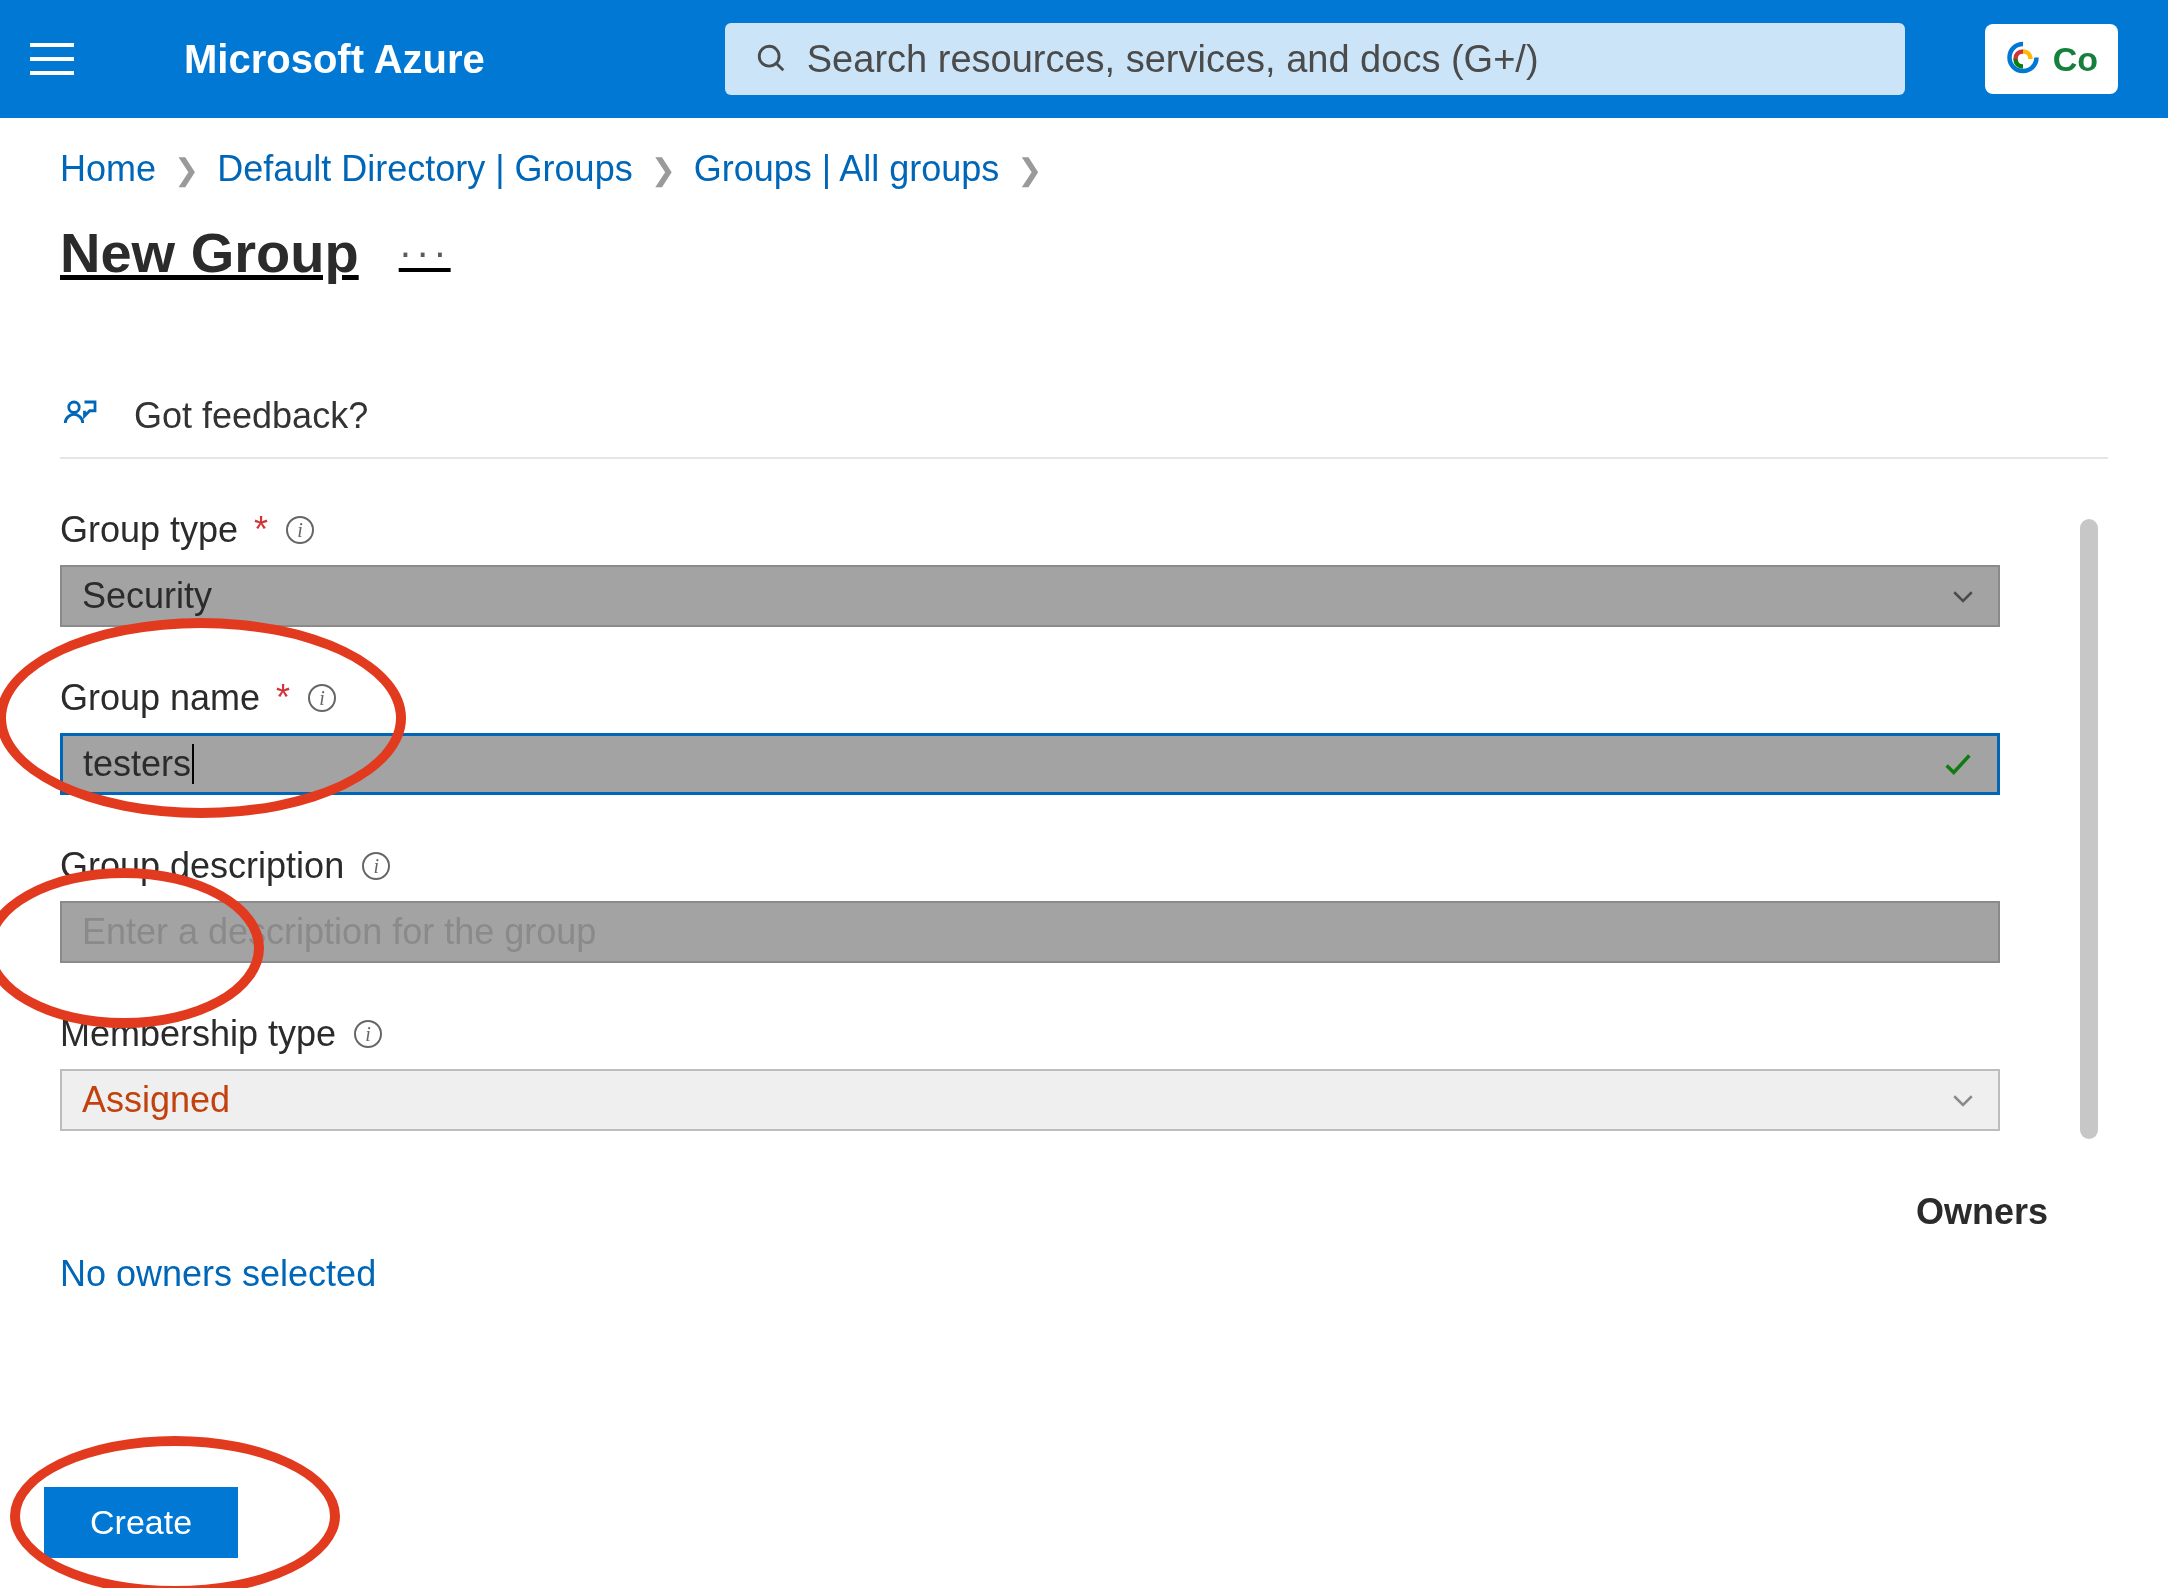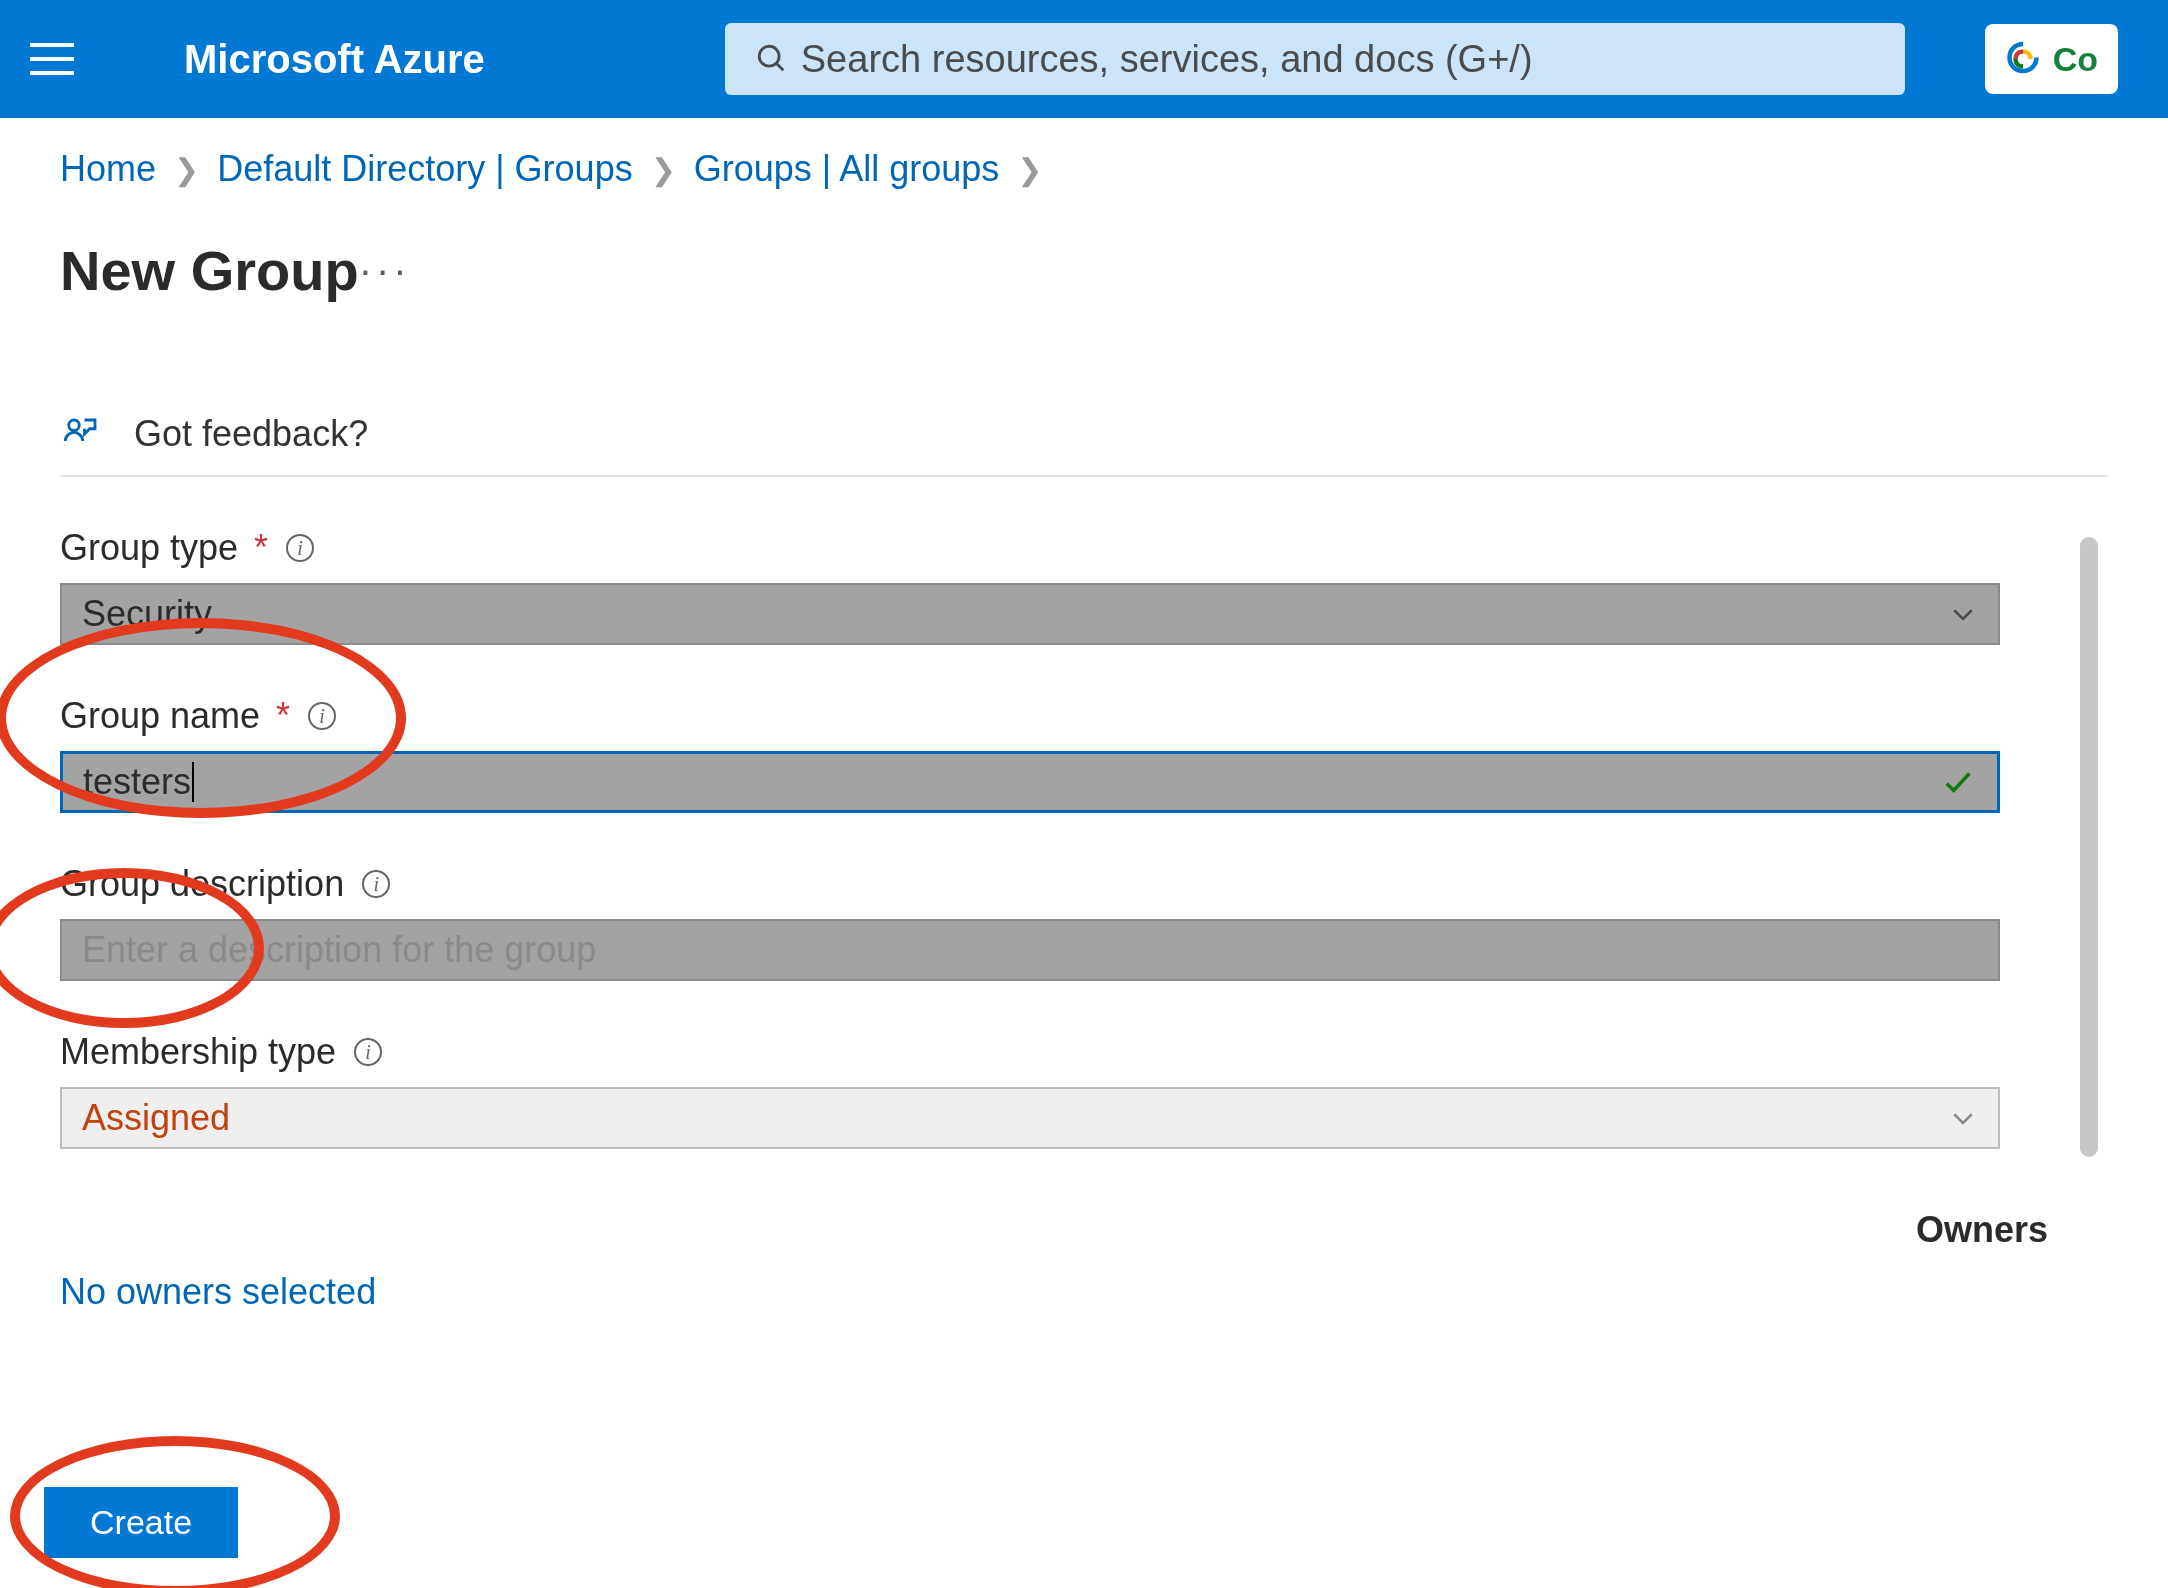--- a/index.html
+++ b/index.html
@@ -4,30 +4,30 @@
 <style>
   * { box-sizing: border-box; margin: 0; padding: 0; }
   html, body { width: 2168px; height: 1588px; font-family: 'Segoe UI', Arial, sans-serif; background: #fff; overflow: hidden; }
   .topbar { display: flex; align-items: center; height: 118px; background: #0078d4; color: #fff; padding: 0 30px; gap: 40px; }
   .hamburger { width: 54px; height: 54px; display: flex; flex-direction: column; justify-content: center; gap: 10px; cursor: pointer; }
   .hamburger span { display: block; height: 4px; background: #fff; width: 44px; }
   .brand { font-size: 40px; font-weight: 600; white-space: nowrap; margin-left: 60px; }
   .searchwrap { flex: 0 0 1180px; margin-left: 200px; }
   .searchbox { display: flex; align-items: center; background: #cce4f7; border-radius: 6px; height: 72px; padding: 0 30px; }
   .searchbox svg { flex: 0 0 auto; }
-  .searchbox input { flex: 1; border: none; background: transparent; font-size: 38px; color: #3b3b3b; outline: none; margin-left: 12px; }
+  .searchbox input { flex: 1; border: none; background: transparent; font-size: 38px; color: #3b3b3b; outline: none; margin-left: 18px; }
   .searchbox input::placeholder { color: #4b4b4b; }
   .copilot { margin-left: 40px; background: #fff; border-radius: 8px; height: 70px; display: flex; align-items: center; padding: 0 20px; font-size: 34px; color: #15803d; font-weight: 600; gap: 12px; }
   .copilot-logo { width: 36px; height: 36px; }
 
   .content { padding: 30px 60px 0 60px; position: relative; height: calc(1588px - 118px); }
   .breadcrumb { display: flex; align-items: center; gap: 18px; font-size: 36px; }
   .breadcrumb a { color: #0067b8; text-decoration: none; }
   .breadcrumb .chev { color: #9a9a9a; font-size: 30px; }
-  .page-title-row { display: flex; align-items: center; margin-top: 48px; }
+  .page-title-row { display: flex; align-items: center; gap: 40px; margin-top: 30px; text-decoration: underline; }
   .page-title { font-size: 56px; font-weight: 600; color: #2b2b2b; }
   .ellipsis { font-size: 40px; color: #5b5b5b; letter-spacing: 4px; }
 
   .cmdbar { margin-top: 110px; display: flex; align-items: center; gap: 32px; font-size: 36px; color: #333; padding-bottom: 20px; }
   .divider { height: 2px; background: #e5e5e5; margin-top: 0; }
 
   .form-area { position: relative; padding-right: 60px; }
   .scrollbar { position: absolute; right: 10px; top: 10px; width: 18px; height: 620px; background: #c7c7c7; border-radius: 10px; }
 
   .field { margin-top: 50px; }

